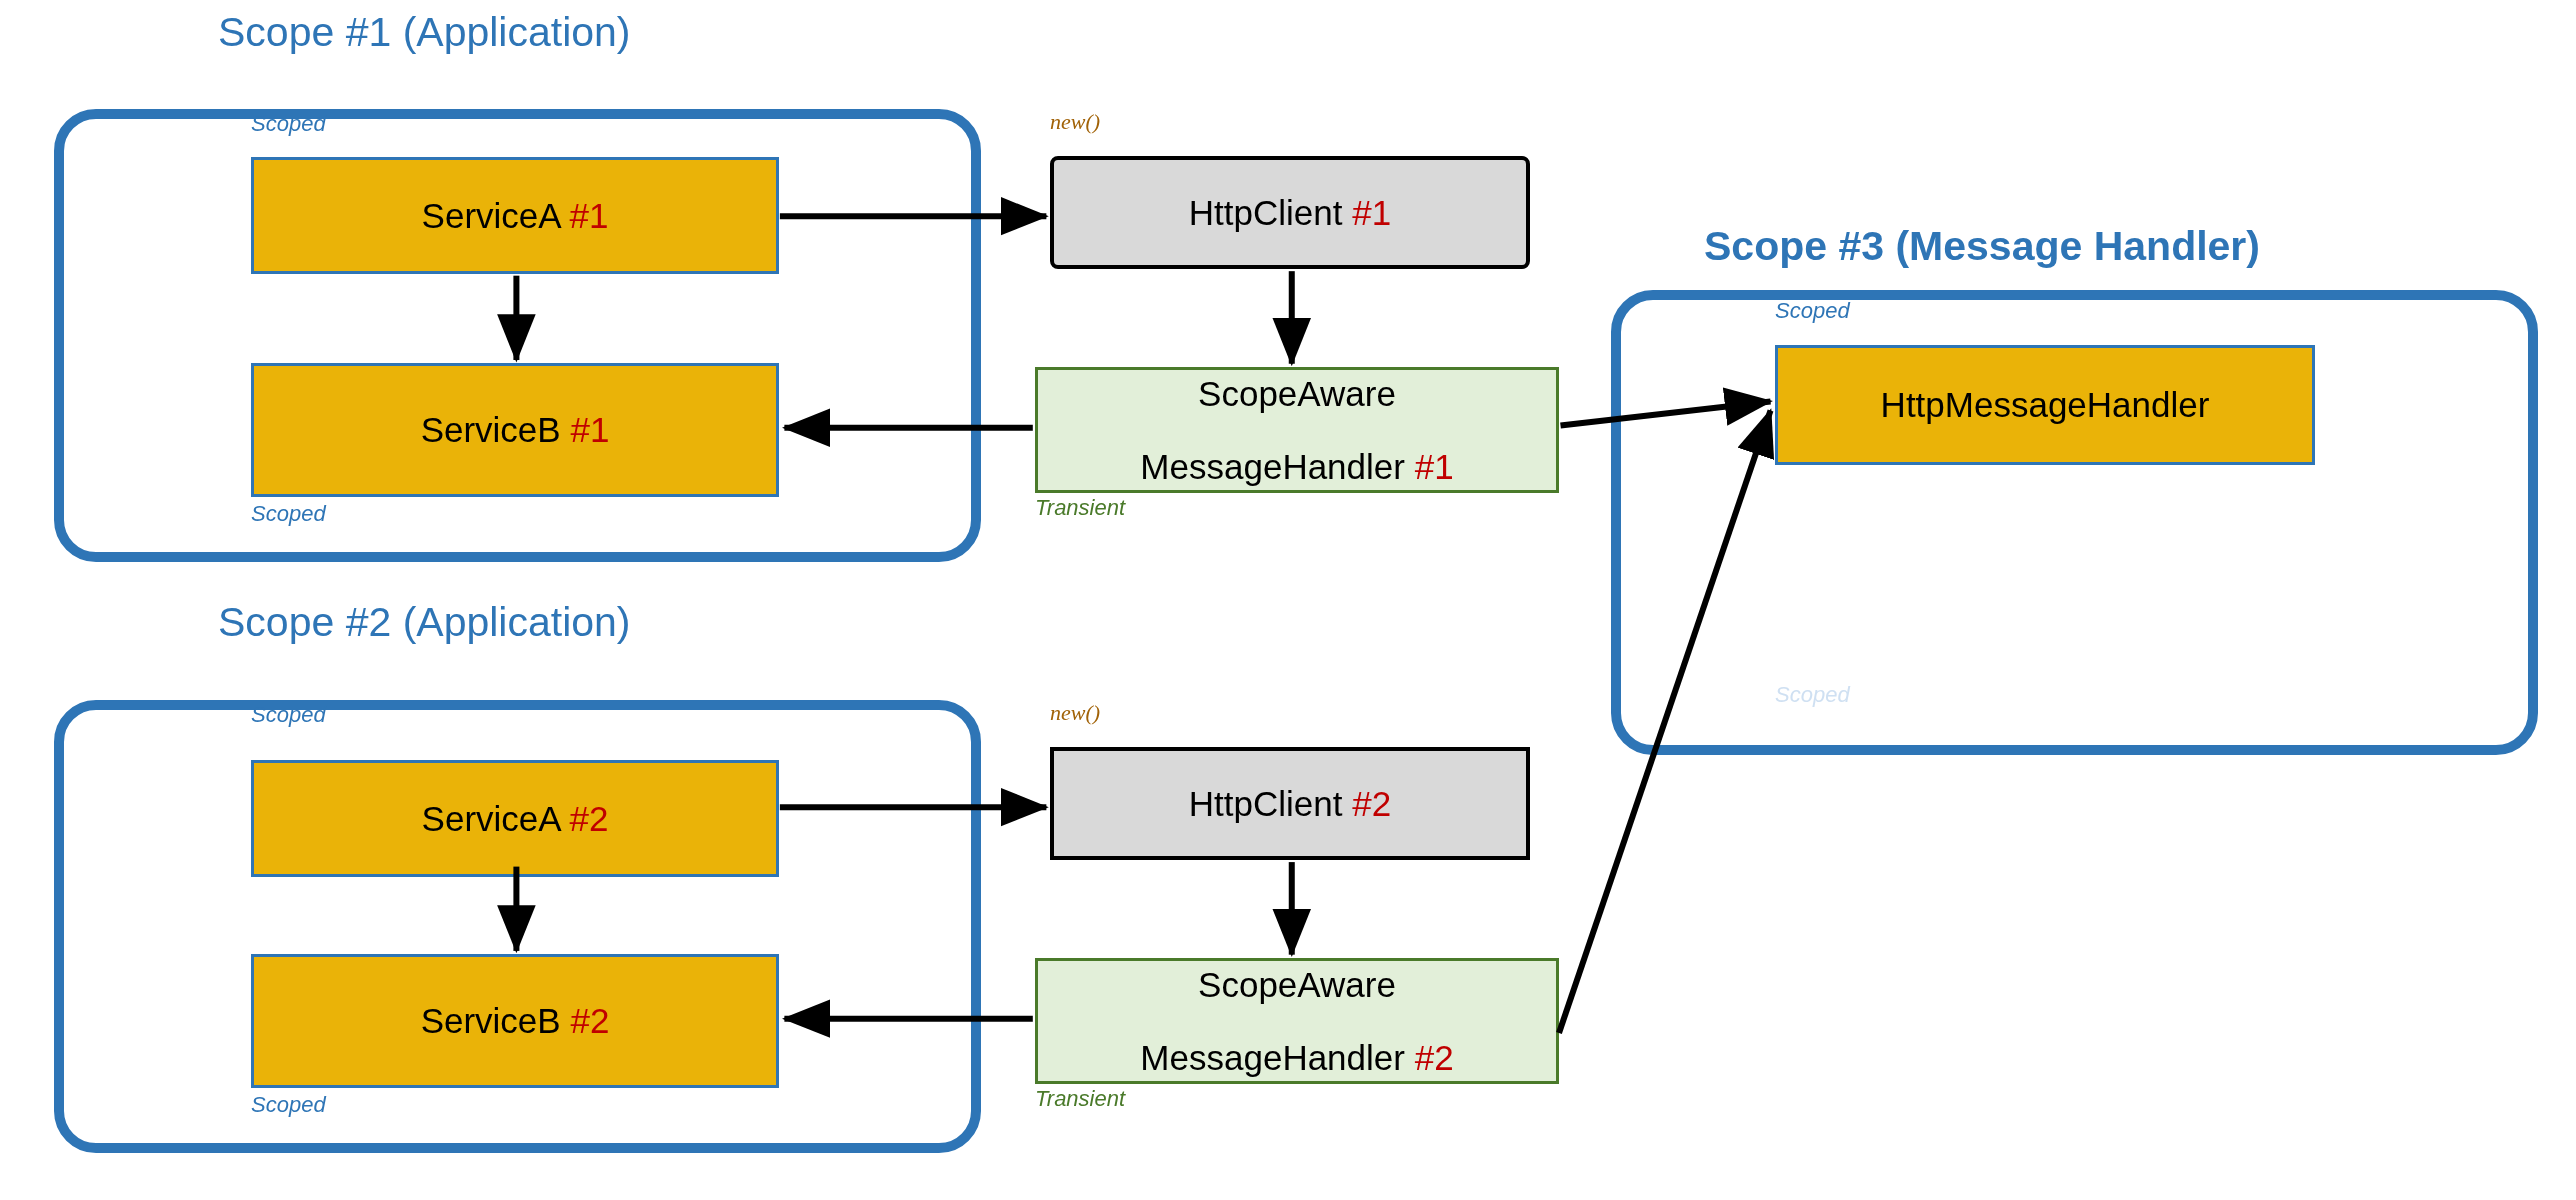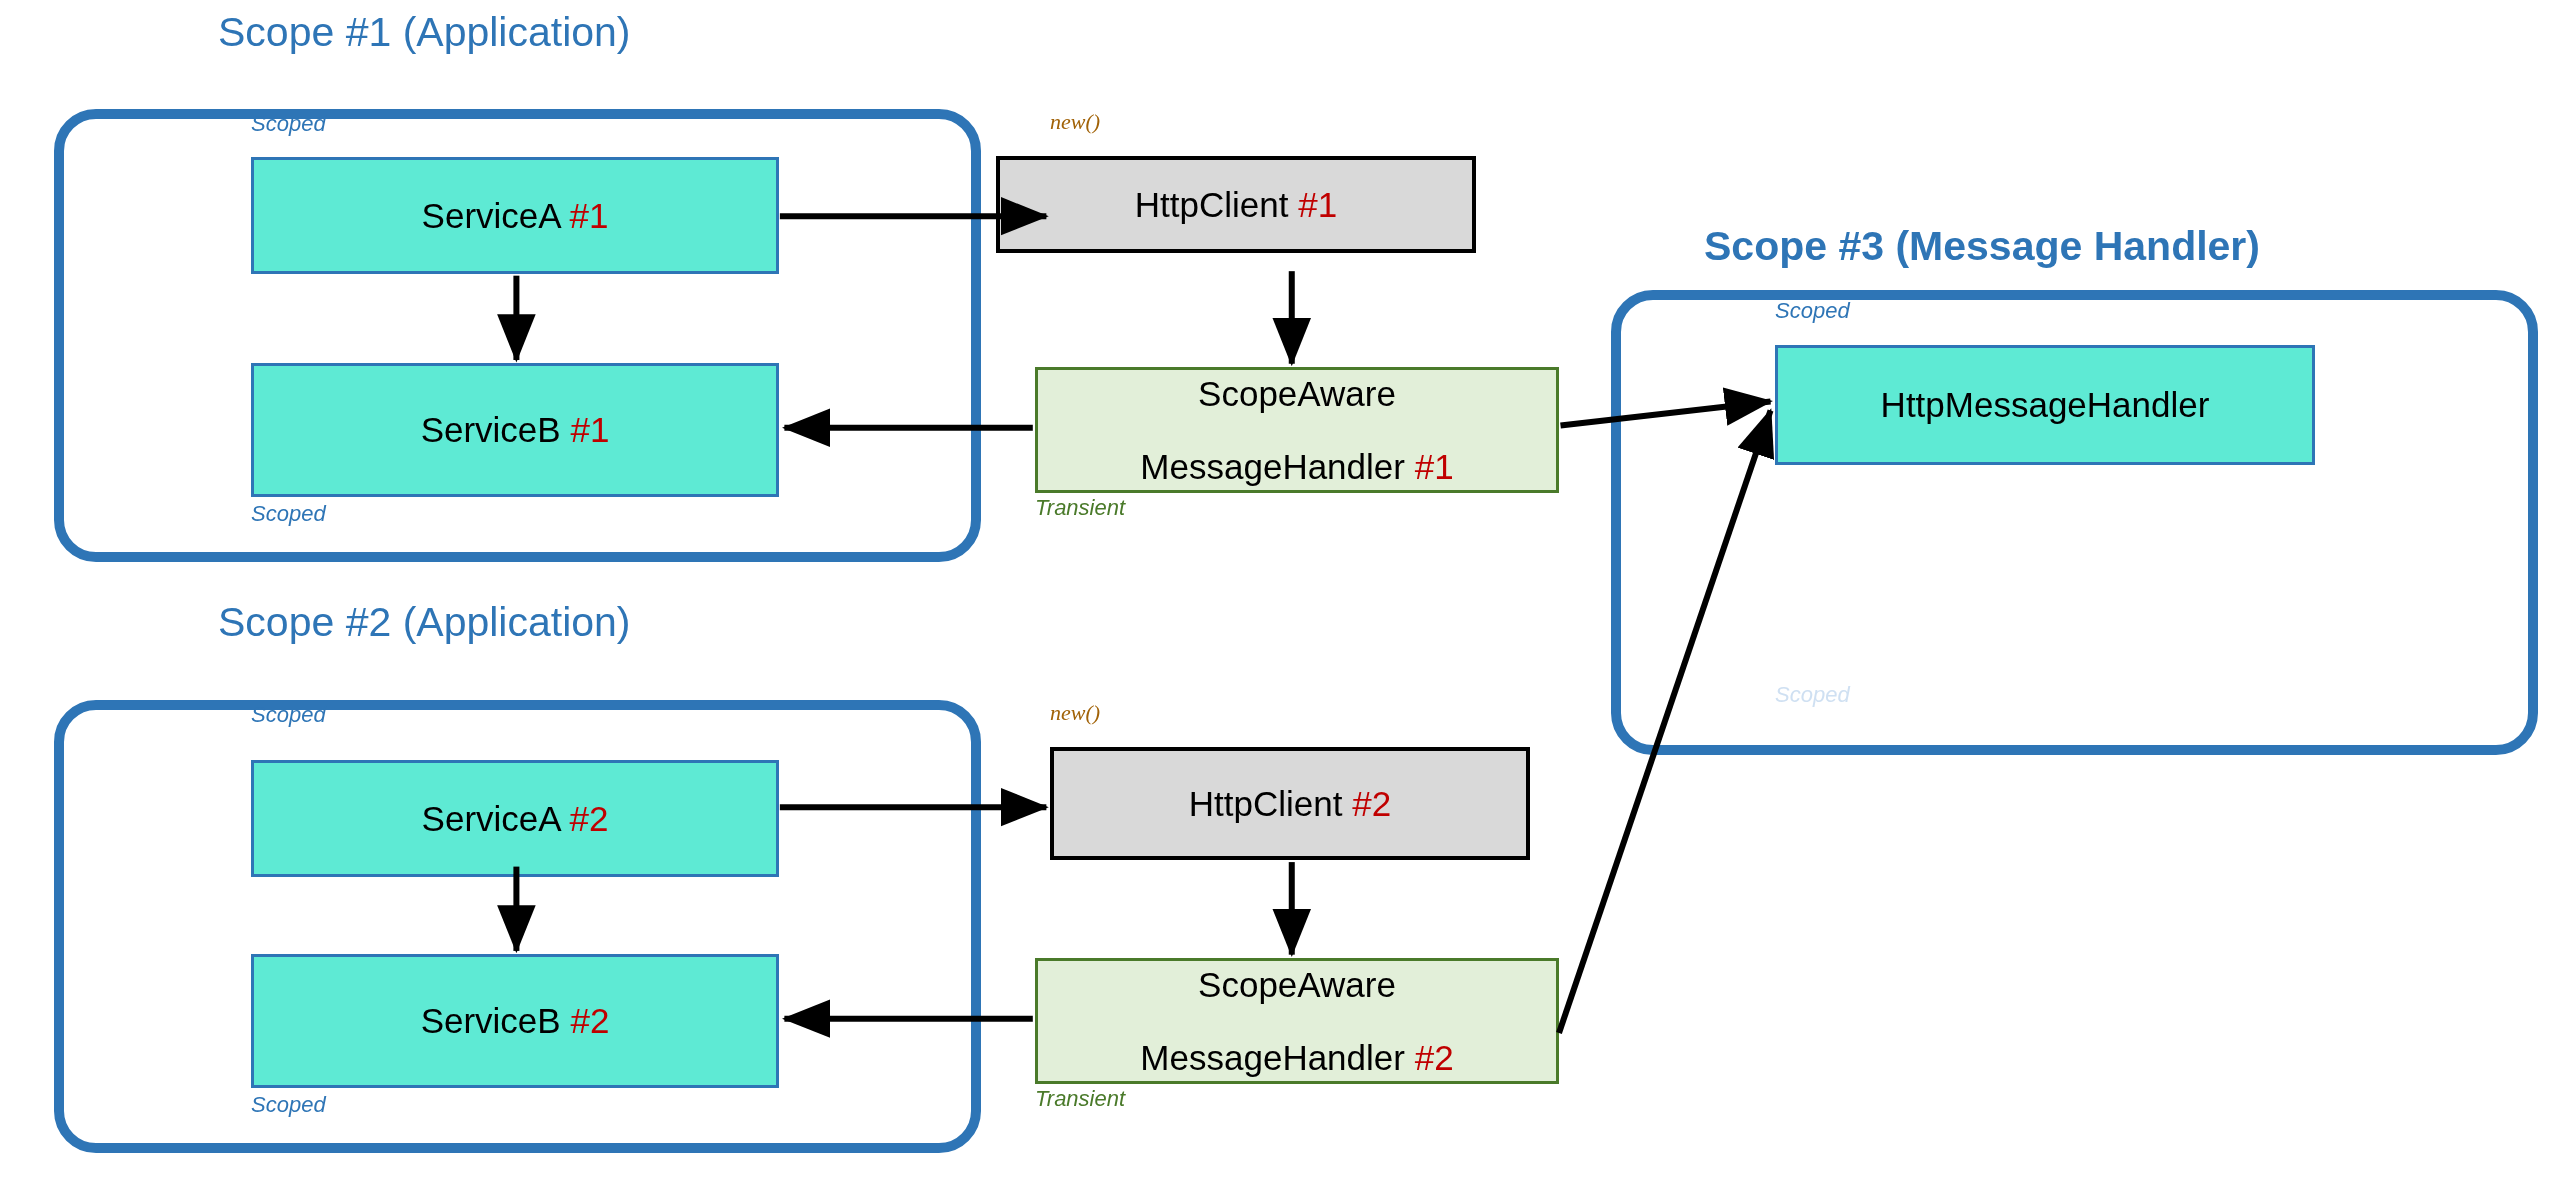--- a/index.html
+++ b/index.html
@@ -23,21 +23,21 @@
   .cap-green{color:#4A7A2A;}
   .cap-black{color:#a16207;font-family:Liberation Serif, serif;}
   .cap-ghost{color:#cfe0f2;}
 
   
   .node{position:absolute;box-sizing:border-box;display:flex;
         align-items:center;justify-content:center;text-align:center;
         font-size:35px;line-height:1.12;color:#000;}
   .node .num{color:#C00000;}
 
-  .node-blue{background:#5eead4;border:3.8px solid #2E75B6;}
+  .node-blue{background:#eab308;border:3.8px solid #2E75B6;}
   .node-grey{background:#D9D9D9;border:4.5px solid #000000;}
   .node-green{background:#E2EFD9;border:3.8px solid #4A7A2A;}
   .node-ghost{background:#F4F9FD;border:3px solid #CFE0F2;}
   .node-ghost .txt{color:#A6A6A6;text-decoration:line-through;
                    text-decoration-color:#8f8f8f;text-decoration-thickness:3px;}
   .node-ghost .num{color:#F4A9A9;}
 
   .node .stack{display:flex;flex-direction:column;justify-content:center;
                align-items:center;gap:34px;width:100%;}
 
@@ -62,21 +62,21 @@
 
   <div class="node node-blue" style="left:251px;top:363px;width:528px;height:134px;">
     <span><span class="txt">ServiceB</span>
     <span class="num"> #1</span></span>
   </div>
 
   <div class="cap cap-blue" style="left:251px;top:503px;width:528px;">Scoped</div>
 
   <div class="cap cap-black" style="left:1050px;top:111px;width:480px;">new()</div>
 
-  <div class="node node-grey" style="left:996px;top:156px;width:480px;height:97px;">
+  <div class="node node-grey" style="left:1050px;top:156px;width:480px;height:113px;border-radius:8px;">
     <span><span class="txt">HttpClient</span>
     <span class="num"> #1</span></span>
   </div>
 
   <div class="node node-green" style="left:1035px;top:367px;width:524px;height:126px;">
     <span class="stack">
       <span>ScopeAware</span>
       <span><span class="txt">MessageHandler</span>
       <span class="num"> #1</span></span>
     </span>

